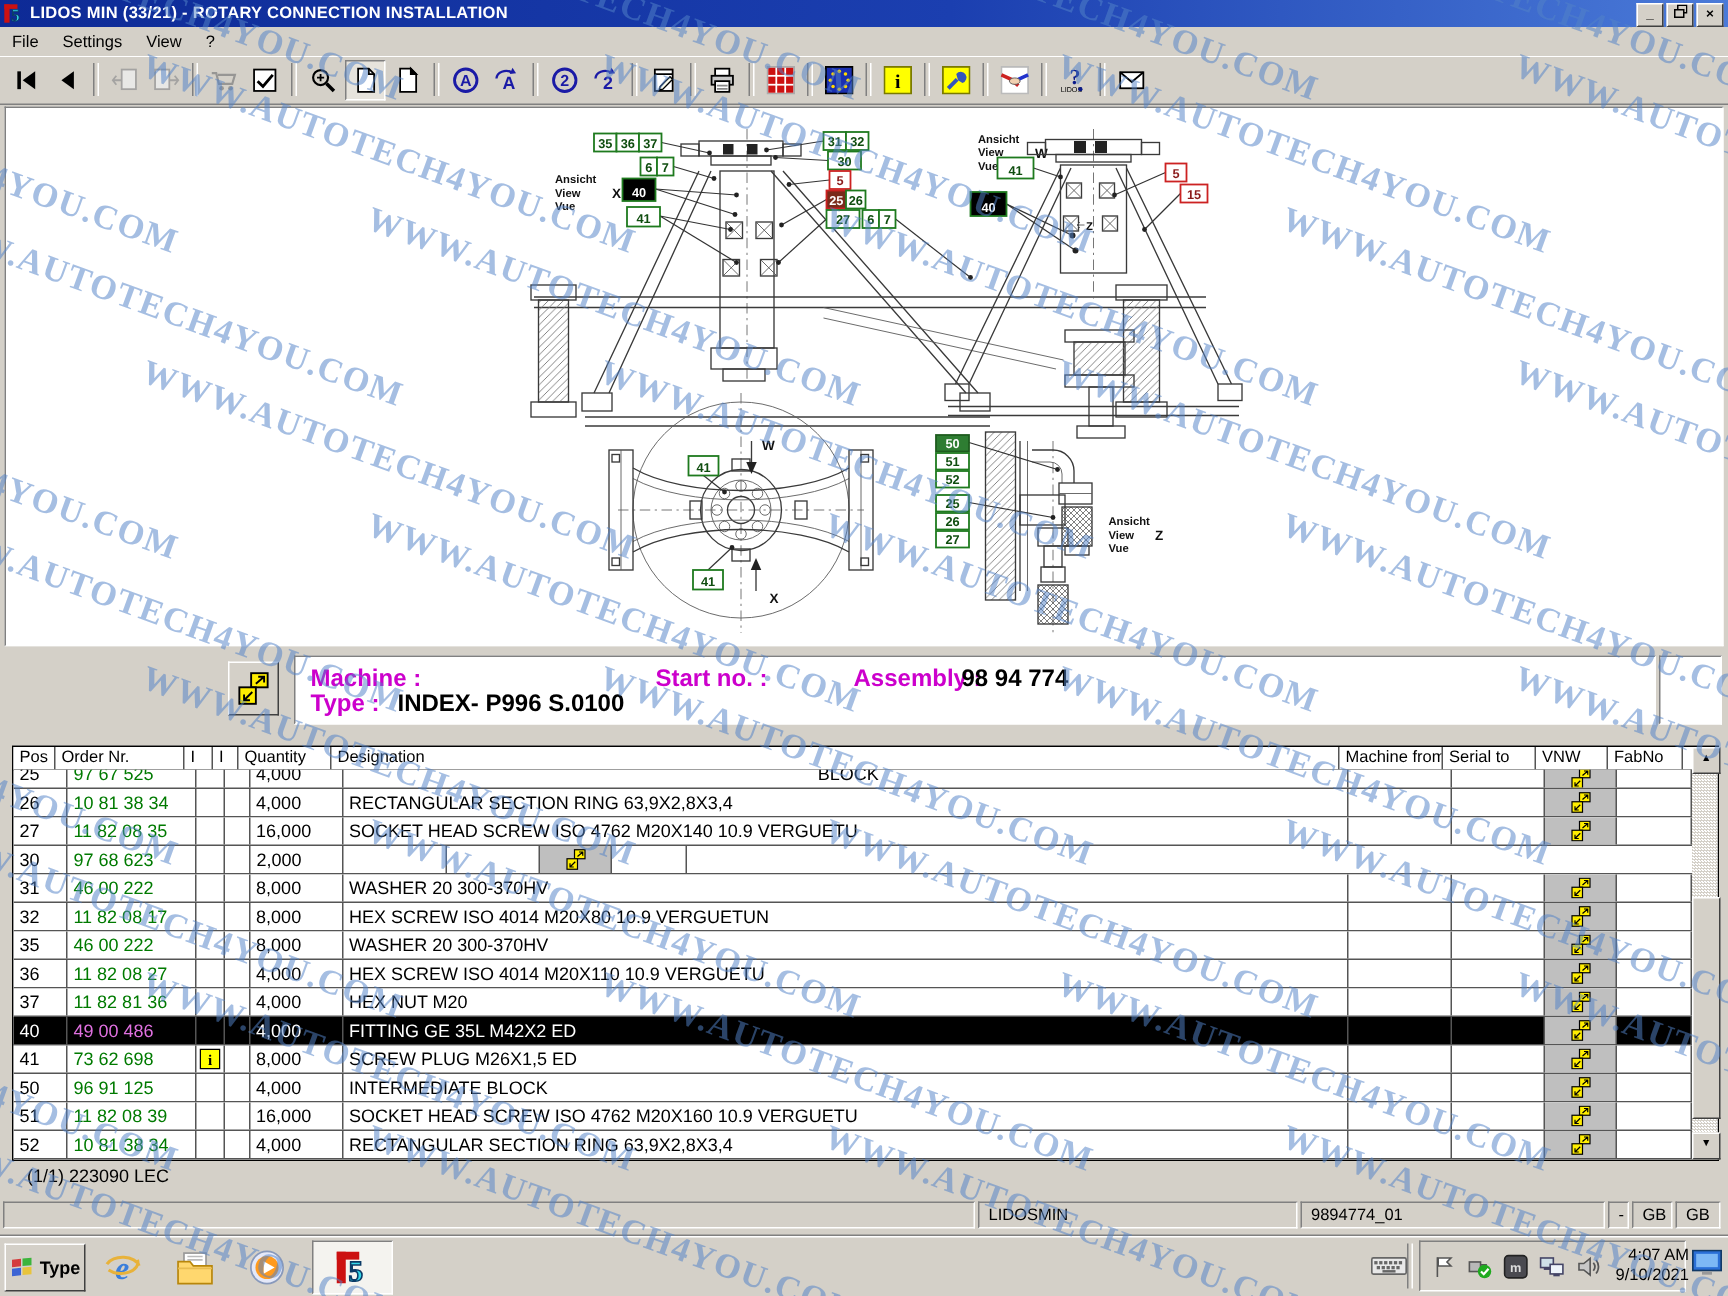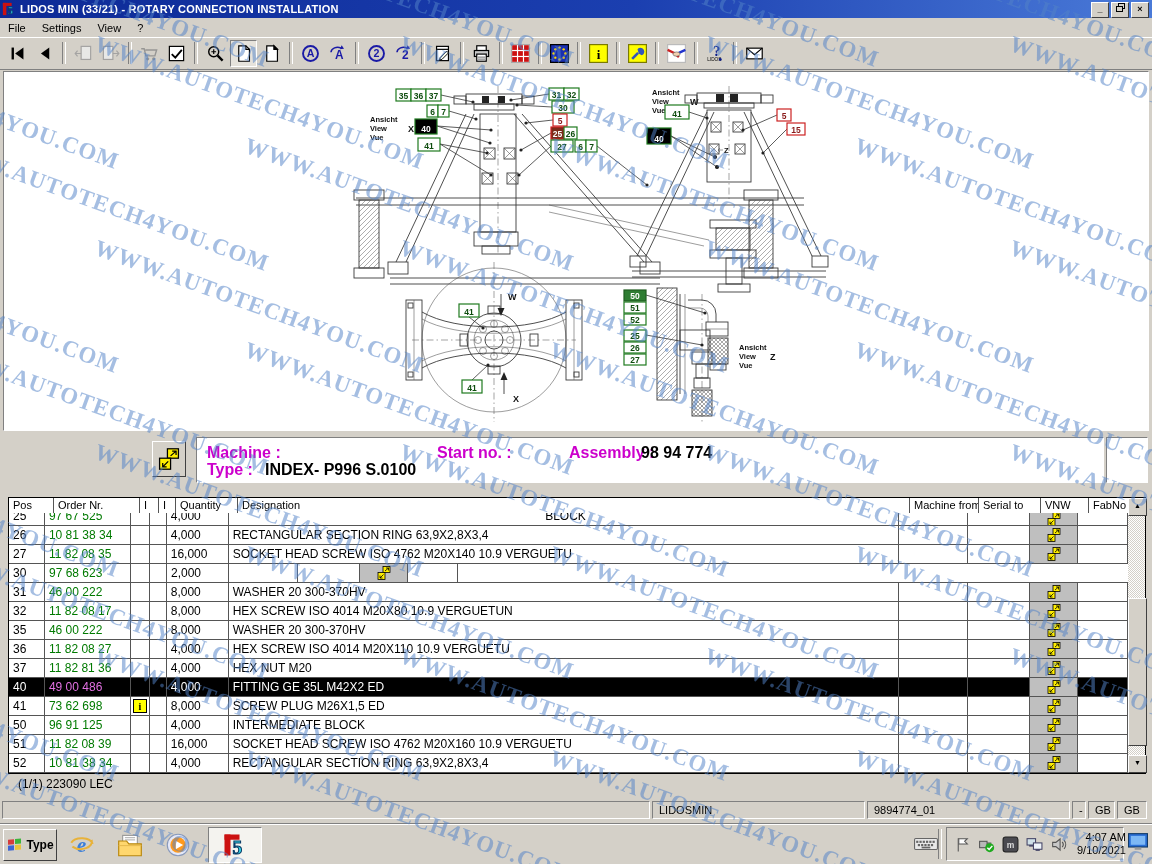--- a/index.html
+++ b/index.html
@@ -576,21 +576,21 @@
   <span class="abs mag" style="left:240px;top:6px;">Start no. :</span>
   <span class="abs mag" style="left:372px;top:6px;">Assembly :</span>
   <span class="abs blk" style="left:444px;top:6px;">98 94 774</span>
   <span class="abs mag" style="left:10px;top:23px;">Type :</span>
   <span class="abs blk" style="left:68px;top:23px;">INDEX- P996 S.0100</span>
 </div>
 <div class="abs" id="info-panel2"></div>
 
 <div class="abs" id="table-wrap">
   <div id="thead">
-      <span class="th" style="width: 45px;">Pos</span>
+      <span class="th" style="width: 28px;">Pos</span>
       <span class="th" style="width: 86px;">Order Nr.</span>
       <span class="th" style="width: 19px;">I</span>
       <span class="th" style="width: 17px;">I</span>
       <span class="th" style="width: 62px;">Quantity</span>
       <span class="th" style="width: 672px;">Designation</span>
       <span class="th" style="width: 69px;">Machine from</span>
       <span class="th" style="width: 62px;">Serial to</span>
       <span class="th" style="width: 48px;">VNW</span>
       <span class="th" style="width: 50px;">FabNo</span>
     </div>

